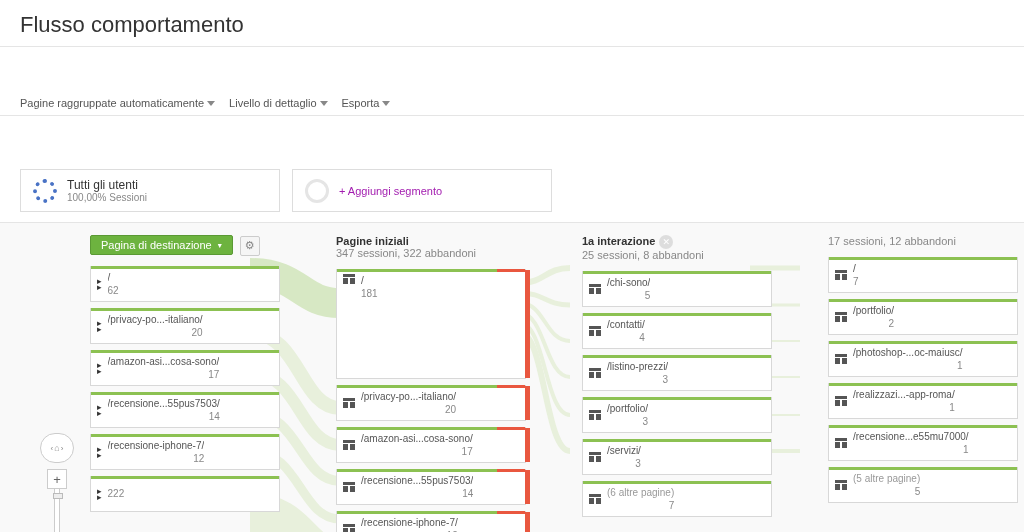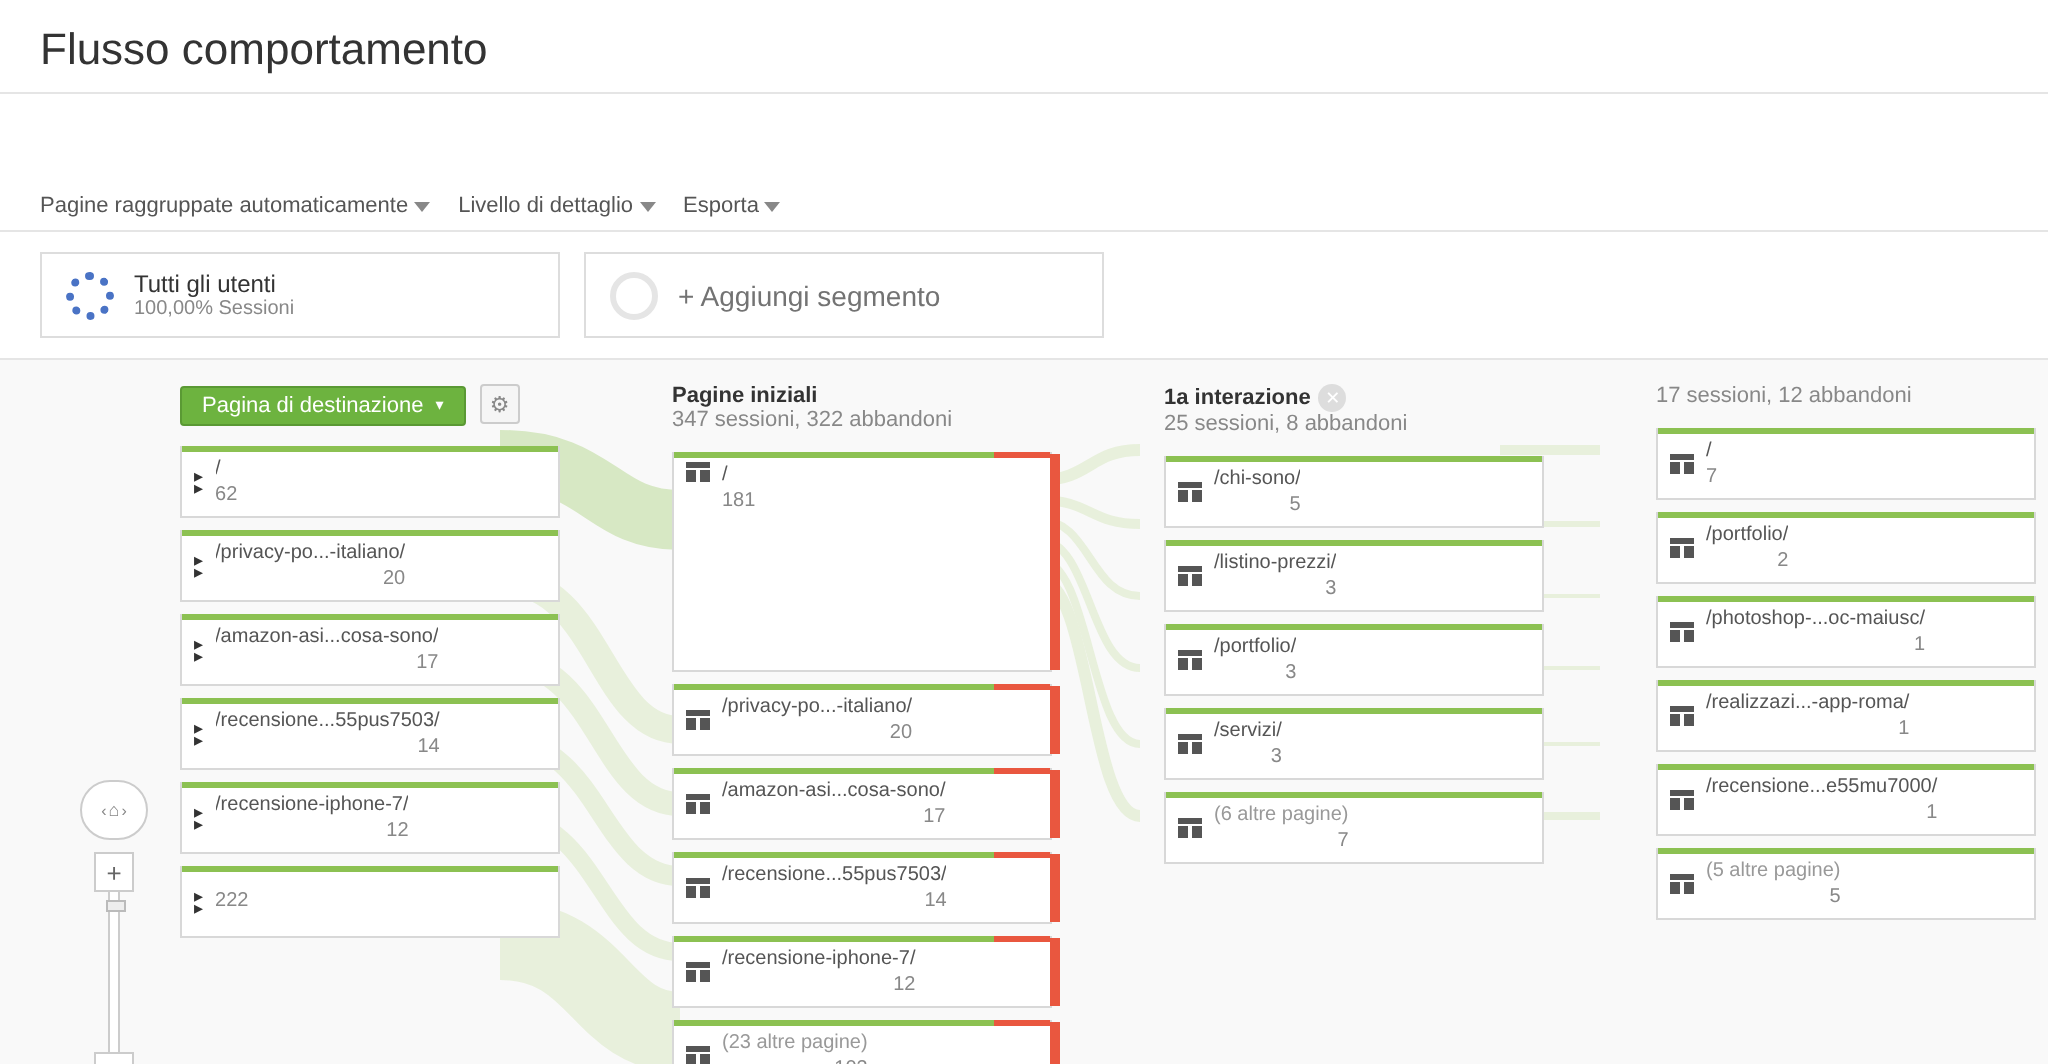--- a/index.html
+++ b/index.html
@@ -3,26 +3,26 @@
 <meta charset="utf-8">
 <style>
 * { margin: 0; padding: 0; box-sizing: border-box; }
 body { font-family: Arial, sans-serif; font-size: 12px; color: #333; background: #fff; width: 1024px; height: 532px; overflow: hidden; }
 .header { padding: 12px 20px 8px; border-bottom: 1px solid #e5e5e5; display: flex; justify-content: space-between; align-items: flex-start; flex-direction: column; }
 .page-title { font-size: 22px; font-weight: 400; color: #333; }
 .date-range { font-size: 16px; color: #333; display: flex; align-items: center; gap: 6px; }
 .toolbar { padding: 6px 20px; display: flex; gap: 14px; border-bottom: 1px solid #e5e5e5; }
 .toolbar-item { font-size: 11px; color: #555; cursor: pointer; display: flex; align-items: center; gap: 3px; margin-top: 44px; }
 .segments { padding: 10px 20px; display: flex; gap: 12px; border-bottom: 1px solid #e5e5e5; }
-.segment-card { border: 1px solid #ddd; padding: 8px 12px; display: flex; align-items: center; gap: 10px; min-width: 260px; }
+.segment-card { border: 1px solid #ddd; padding: 8px 12px; display: flex; align-items: center; gap: 10px; min-width: 260px; margin-top: 43px; }
 .segment-circle { width: 24px; height: 24px; border-radius: 50%; border: 4px dotted #4a73c5; }
 .segment-circle.empty { border: 3px solid #e5e5e5; }
 .segment-title { font-size: 12px; color: #333; }
 .segment-sub { font-size: 10px; color: #888; }
-.add-segment { color: #737373; font-size: 14px; }
+.add-segment { color: #a21caf; font-size: 11px; }
 .flow-area { position: relative; height: 385px; overflow: hidden; background: #f9f9f9; padding: 12px 20px 12px 35px; display: flex; gap: 56px; }
 .nav-controls { position: absolute; left: 40px; top: 210px; display: flex; flex-direction: column; gap: 6px; z-index: 5; }
 .nav-home { width: 34px; height: 30px; border: 1px solid #ccc; border-radius: 15px; background: #fff; display: flex; align-items: center; justify-content: center; gap: 1px; font-size: 9px; color: #888; }
 .zoom-box { display: flex; flex-direction: column; align-items: center; gap: 0; }
 .zoom-btn { width: 20px; height: 20px; border: 1px solid #ccc; background: #fff; font-size: 13px; color: #666; display: flex; align-items: center; justify-content: center; cursor: pointer; }
 .zoom-track { width: 6px; height: 80px; background: #fff; border: 1px solid #ccc; border-top: none; border-bottom: none; position: relative; }
 .zoom-handle { position: absolute; left: -2px; top: 4px; width: 10px; height: 6px; background: #eee; border: 1px solid #bbb; }
 .column { display: flex; flex-direction: column; gap: 6px; min-width: 190px; }
 .col-header { font-size: 11px; margin-bottom: 4px; }
 .col-title { font-weight: bold; color: #333; }
@@ -255,20 +255,28 @@
         <span class="page-icon"></span>
         <div class="node-text">
           <div class="node-label">/chi-sono/</div>
           <div class="node-value">5</div>
         </div>
       </div>
       <div class="node">
         <div class="bar"></div>
         <span class="page-icon"></span>
         <div class="node-text">
+          <div class="node-label">/contatti/</div>
+          <div class="node-value">4</div>
+        </div>
+      </div>
+      <div class="node">
+        <div class="bar"></div>
+        <span class="page-icon"></span>
+        <div class="node-text">
           <div class="node-label">/listino-prezzi/</div>
           <div class="node-value">3</div>
         </div>
       </div>
       <div class="node">
         <div class="bar"></div>
         <span class="page-icon"></span>
         <div class="node-text">
           <div class="node-label">/portfolio/</div>
           <div class="node-value">3</div>

